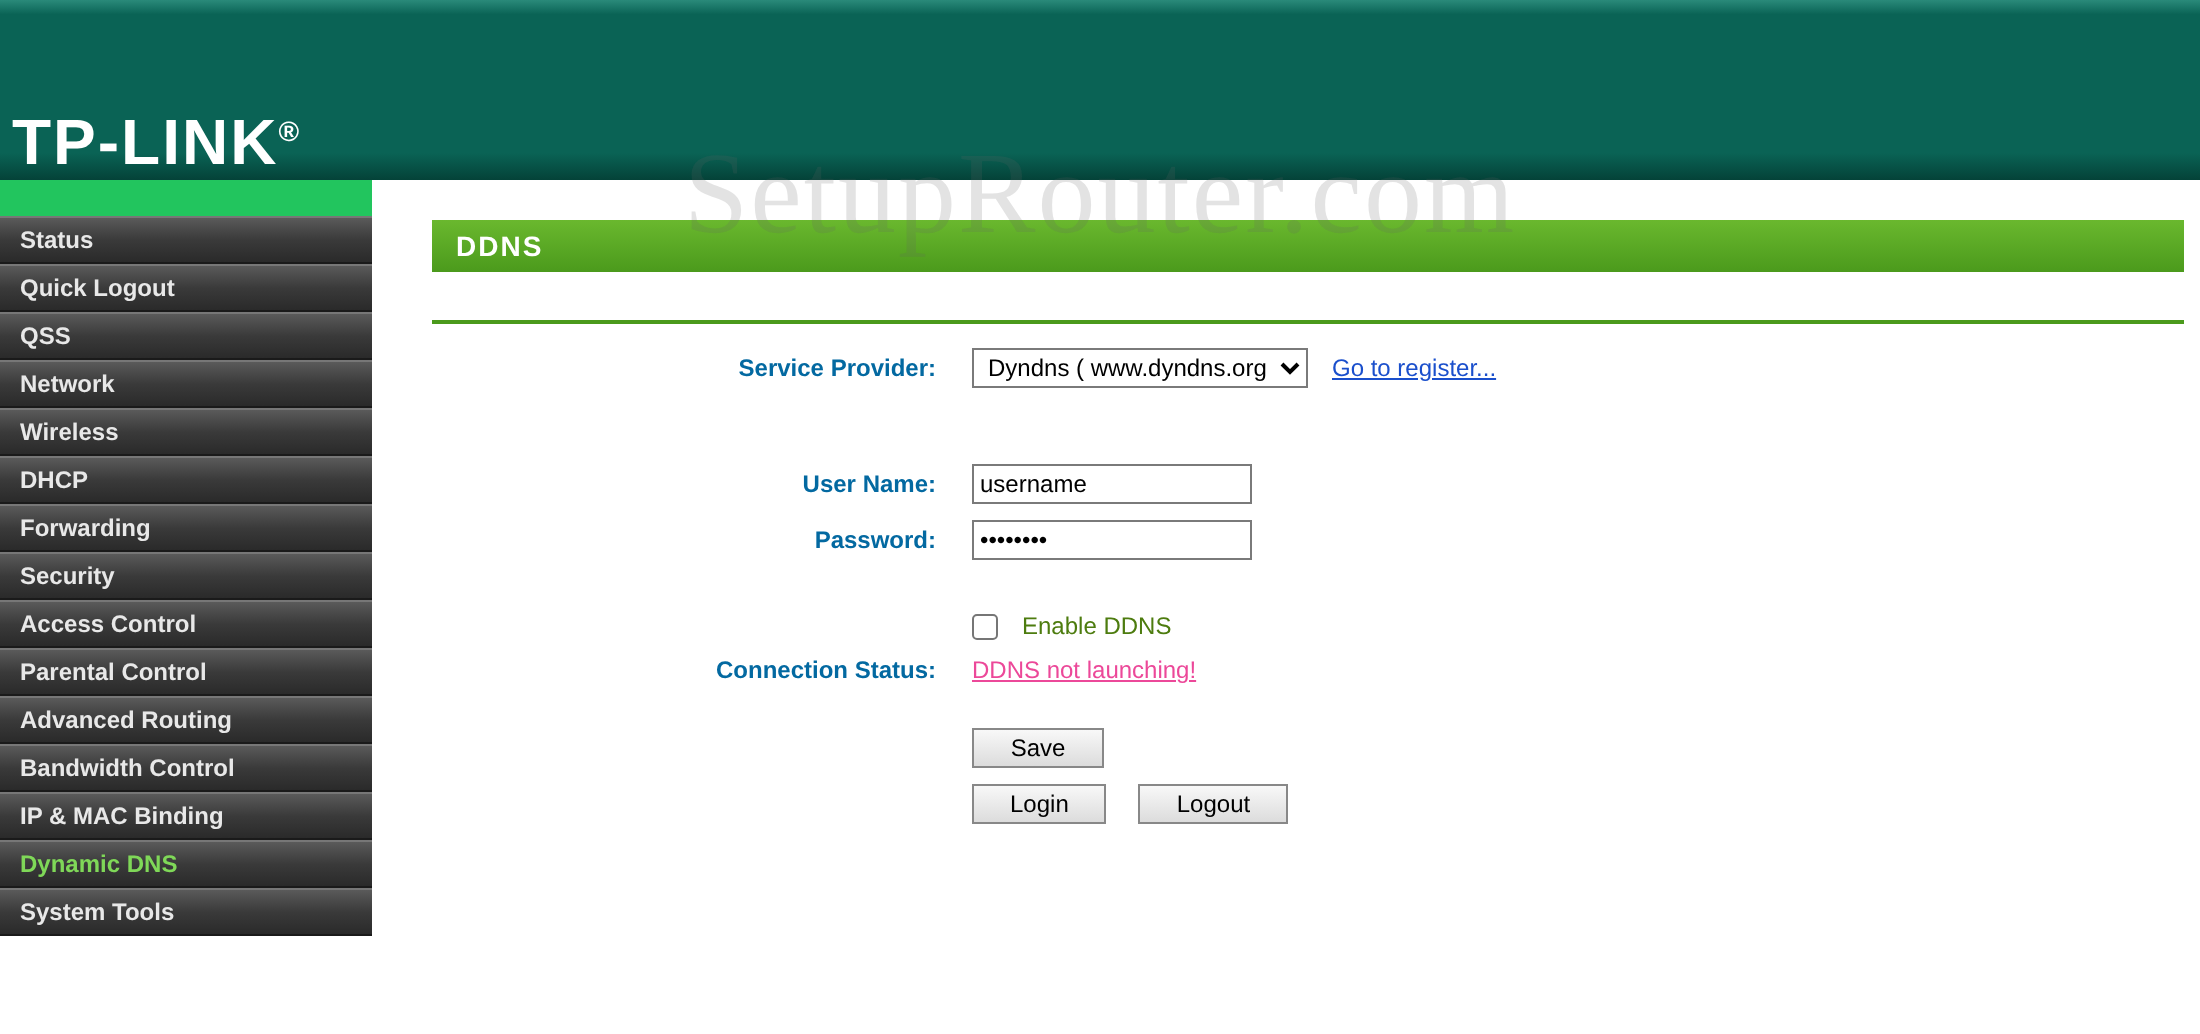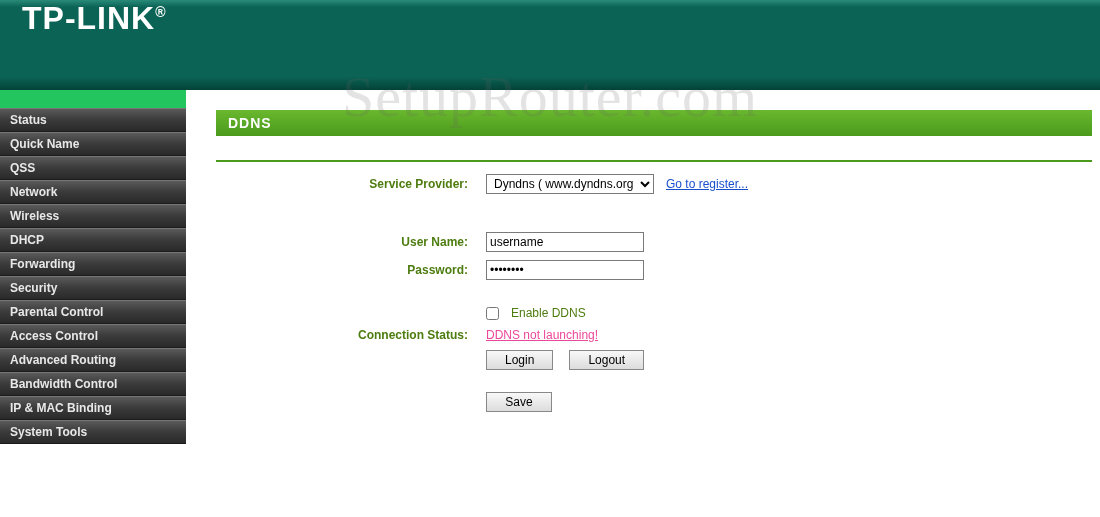--- a/index.html
+++ b/index.html
@@ -7,22 +7,22 @@
       font-family: Arial, Helvetica, sans-serif;
       font-size: 12px;
       background: #fff;
       width: 1100px;
       position: relative;
     }
     .header {
       height: 90px;
       background: linear-gradient(to bottom, #2a8a7a 0%, #0a6355 8%, #0a6355 85%, #044238 100%);
       display: flex;
-      align-items: flex-start;
-      padding-left: 22px;
+      align-items: flex-end;
+      padding-left: 6px;
     }
     .logo {
       color: #fff;
       font-weight: 900;
       font-size: 32px;
       letter-spacing: 1px;
       font-family: Arial Black, Arial, sans-serif;
     }
     .logo-reg {
       font-size: 14px;
@@ -74,38 +74,38 @@
     }
     .form-row {
       display: flex;
       align-items: center;
       margin: 8px 0;
     }
     .form-label {
       width: 200px;
       text-align: right;
       font-weight: bold;
-      color: #4d7c0f;
+      color: #0369a1;
       padding-right: 18px;
       font-size: 12px;
     }
     .form-control {
       display: flex;
       align-items: center;
       gap: 12px;
     }
     select, input[type="text"], input[type="password"] {
       font-size: 12px;
       padding: 1px 3px;
       border: 1px solid #7a7a7a;
       background: #fff;
       height: 20px;
     }
     .provider-select { width: 168px; }
-    .text-input { width: 158px; }
+    .text-input { width: 140px; }
     .reg-link {
       color: #1a4fcc;
       text-decoration: underline;
       font-size: 12px;
       cursor: pointer;
     }
     .checkbox-row { margin-top: 26px; }
     .checkbox-label { color: #4d7c0f; font-size: 12px; }
     .status-text { color: #ec4899; font-size: 12px; text-decoration: underline; }
     .btn {
@@ -141,54 +141,57 @@
     <span>TP-LINK</span><span class="logo-reg">®</span>
   </div>
 </div>
 
 <div class="main">
   <div class="sidebar">
     <div class="sidebar-item">
         <span>Status</span>
       </div>
     <div class="sidebar-item">
-        <span>Quick Name</span>
+        <span>Quick Logout</span>
       </div>
     <div class="sidebar-item">
         <span>QSS</span>
       </div>
     <div class="sidebar-item">
         <span>Network</span>
       </div>
     <div class="sidebar-item">
         <span>Wireless</span>
       </div>
     <div class="sidebar-item">
         <span>DHCP</span>
       </div>
     <div class="sidebar-item">
         <span>Forwarding</span>
       </div>
     <div class="sidebar-item">
         <span>Security</span>
       </div>
     <div class="sidebar-item">
+        <span>Access Control</span>
+      </div>
+    <div class="sidebar-item">
         <span>Parental Control</span>
       </div>
     <div class="sidebar-item">
-        <span>Access Control</span>
-      </div>
-    <div class="sidebar-item">
         <span>Advanced Routing</span>
       </div>
     <div class="sidebar-item">
         <span>Bandwidth Control</span>
       </div>
     <div class="sidebar-item">
         <span>IP &amp; MAC Binding</span>
+      </div>
+    <div class="sidebar-item active">
+        <span>Dynamic DNS</span>
       </div>
     <div class="sidebar-item">
         <span>System Tools</span>
       </div>
   </div>
 
   <div class="content">
     <div class="page-title-bar">DDNS</div>
     <div class="divider"></div>
 
@@ -229,32 +232,32 @@
         </div>
       </div>
 
       <div class="form-row">
         <div class="form-label">Connection Status:</div>
         <div class="form-control">
           <span class="status-text">DDNS not launching!</span>
         </div>
       </div>
 
+      <div class="form-row save-row">
+        <div class="form-label"></div>
+        <div class="form-control">
+          <button class="btn">Save</button>
+        </div>
+      </div>
+
       <div class="form-row button-row">
         <div class="form-label"></div>
         <div class="form-control">
           <button class="btn">Login</button>
           <button class="btn">Logout</button>
-        </div>
-      </div>
-
-      <div class="form-row save-row">
-        <div class="form-label"></div>
-        <div class="form-control">
-          <button class="btn">Save</button>
         </div>
       </div>
 
     </div>
   </div>
 </div>
 
 <div class="watermark">SetupRouter.com</div>
 
 </body></html>

